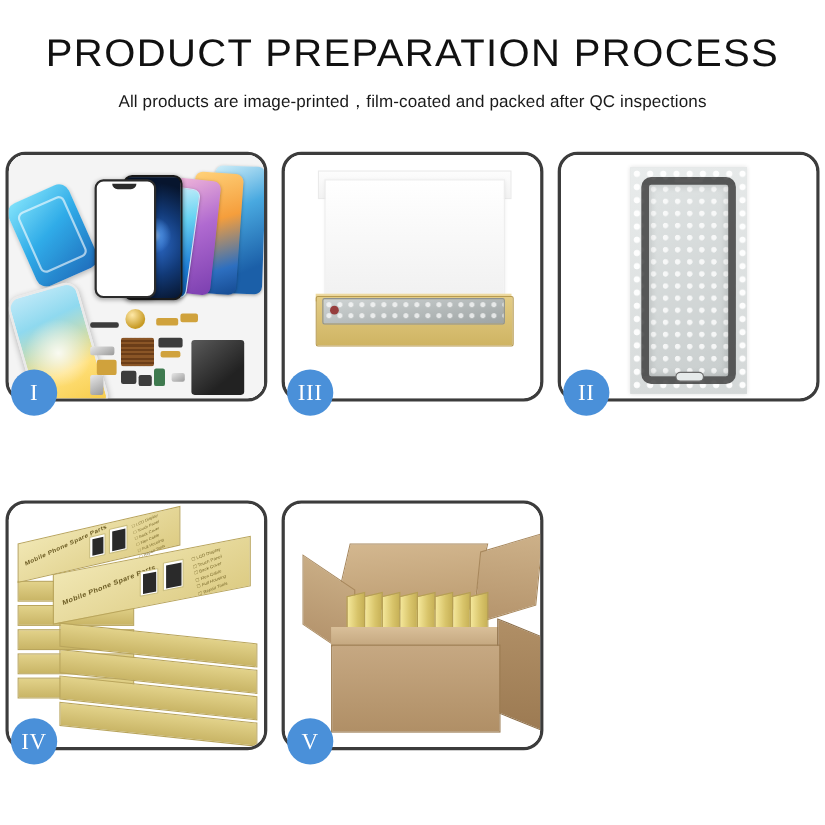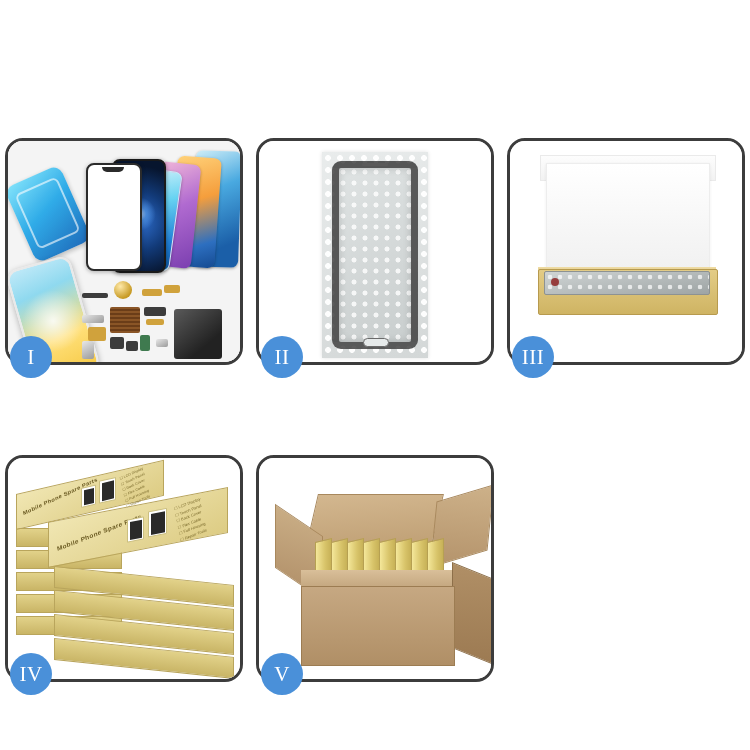--- a/index.html
+++ b/index.html
@@ -334,20 +334,24 @@
   .tab {
     position:absolute; width:16px; height:18px;
     background:rgba(150,120,80,.45);
   }
 </style>
 </head>
 <body>
 
 <div class="page">
 
+  <div class="header">
+    <div class="title">PRODUCT PREPARATION PROCESS</div>
+    <div class="subtitle">All products are image-printed，film-coated and packed after QC inspections</div>
+  </div>
 
   <div class="grid">
 
     <div class="cell">
       <div class="cell-inner">
         <div class="scene c1">
           <div class="film"></div>
           <div class="ph ph4"></div>
           <div class="ph ph3"></div>
           <div class="ph ph2"></div>
@@ -371,36 +375,36 @@
             <div class="pt pt-green" style="left:60px;top:56px;width:10px;height:16px;"></div>
             <div class="pt" style="left:46px;top:62px;width:12px;height:10px;"></div>
             <div class="pt pt-steel" style="left:76px;top:60px;width:12px;height:8px;"></div>
           </div>
         </div>
       </div>
       <div class="badge">I</div>
     </div>
 
     <div class="cell">
-      <div class="cell-inner c2">
-        <div class="bubble"></div>
-        <div class="glass"></div>
-      </div>
-      <div class="badge">II</div>
-    </div>
-
-    <div class="cell">
       <div class="cell-inner c3">
         <div class="lidflap"></div>
         <div class="foam"></div>
         <div class="box3-lip"></div>
         <div class="box3"></div>
         <div class="screen3"></div>
       </div>
       <div class="badge">III</div>
+    </div>
+
+    <div class="cell">
+      <div class="cell-inner c2">
+        <div class="bubble"></div>
+        <div class="glass"></div>
+      </div>
+      <div class="badge">II</div>
     </div>
 
     <div class="cell">
       <div class="cell-inner c4">
         <div class="stack">
 
           <div class="kbox kbox-side" style="left:2px;top:58px;width:104px;height:17px;"></div>
           <div class="kbox kbox-side" style="left:2px;top:80px;width:104px;height:17px;"></div>
           <div class="kbox kbox-side" style="left:2px;top:102px;width:104px;height:17px;"></div>
           <div class="kbox kbox-side" style="left:2px;top:124px;width:104px;height:17px;"></div>

